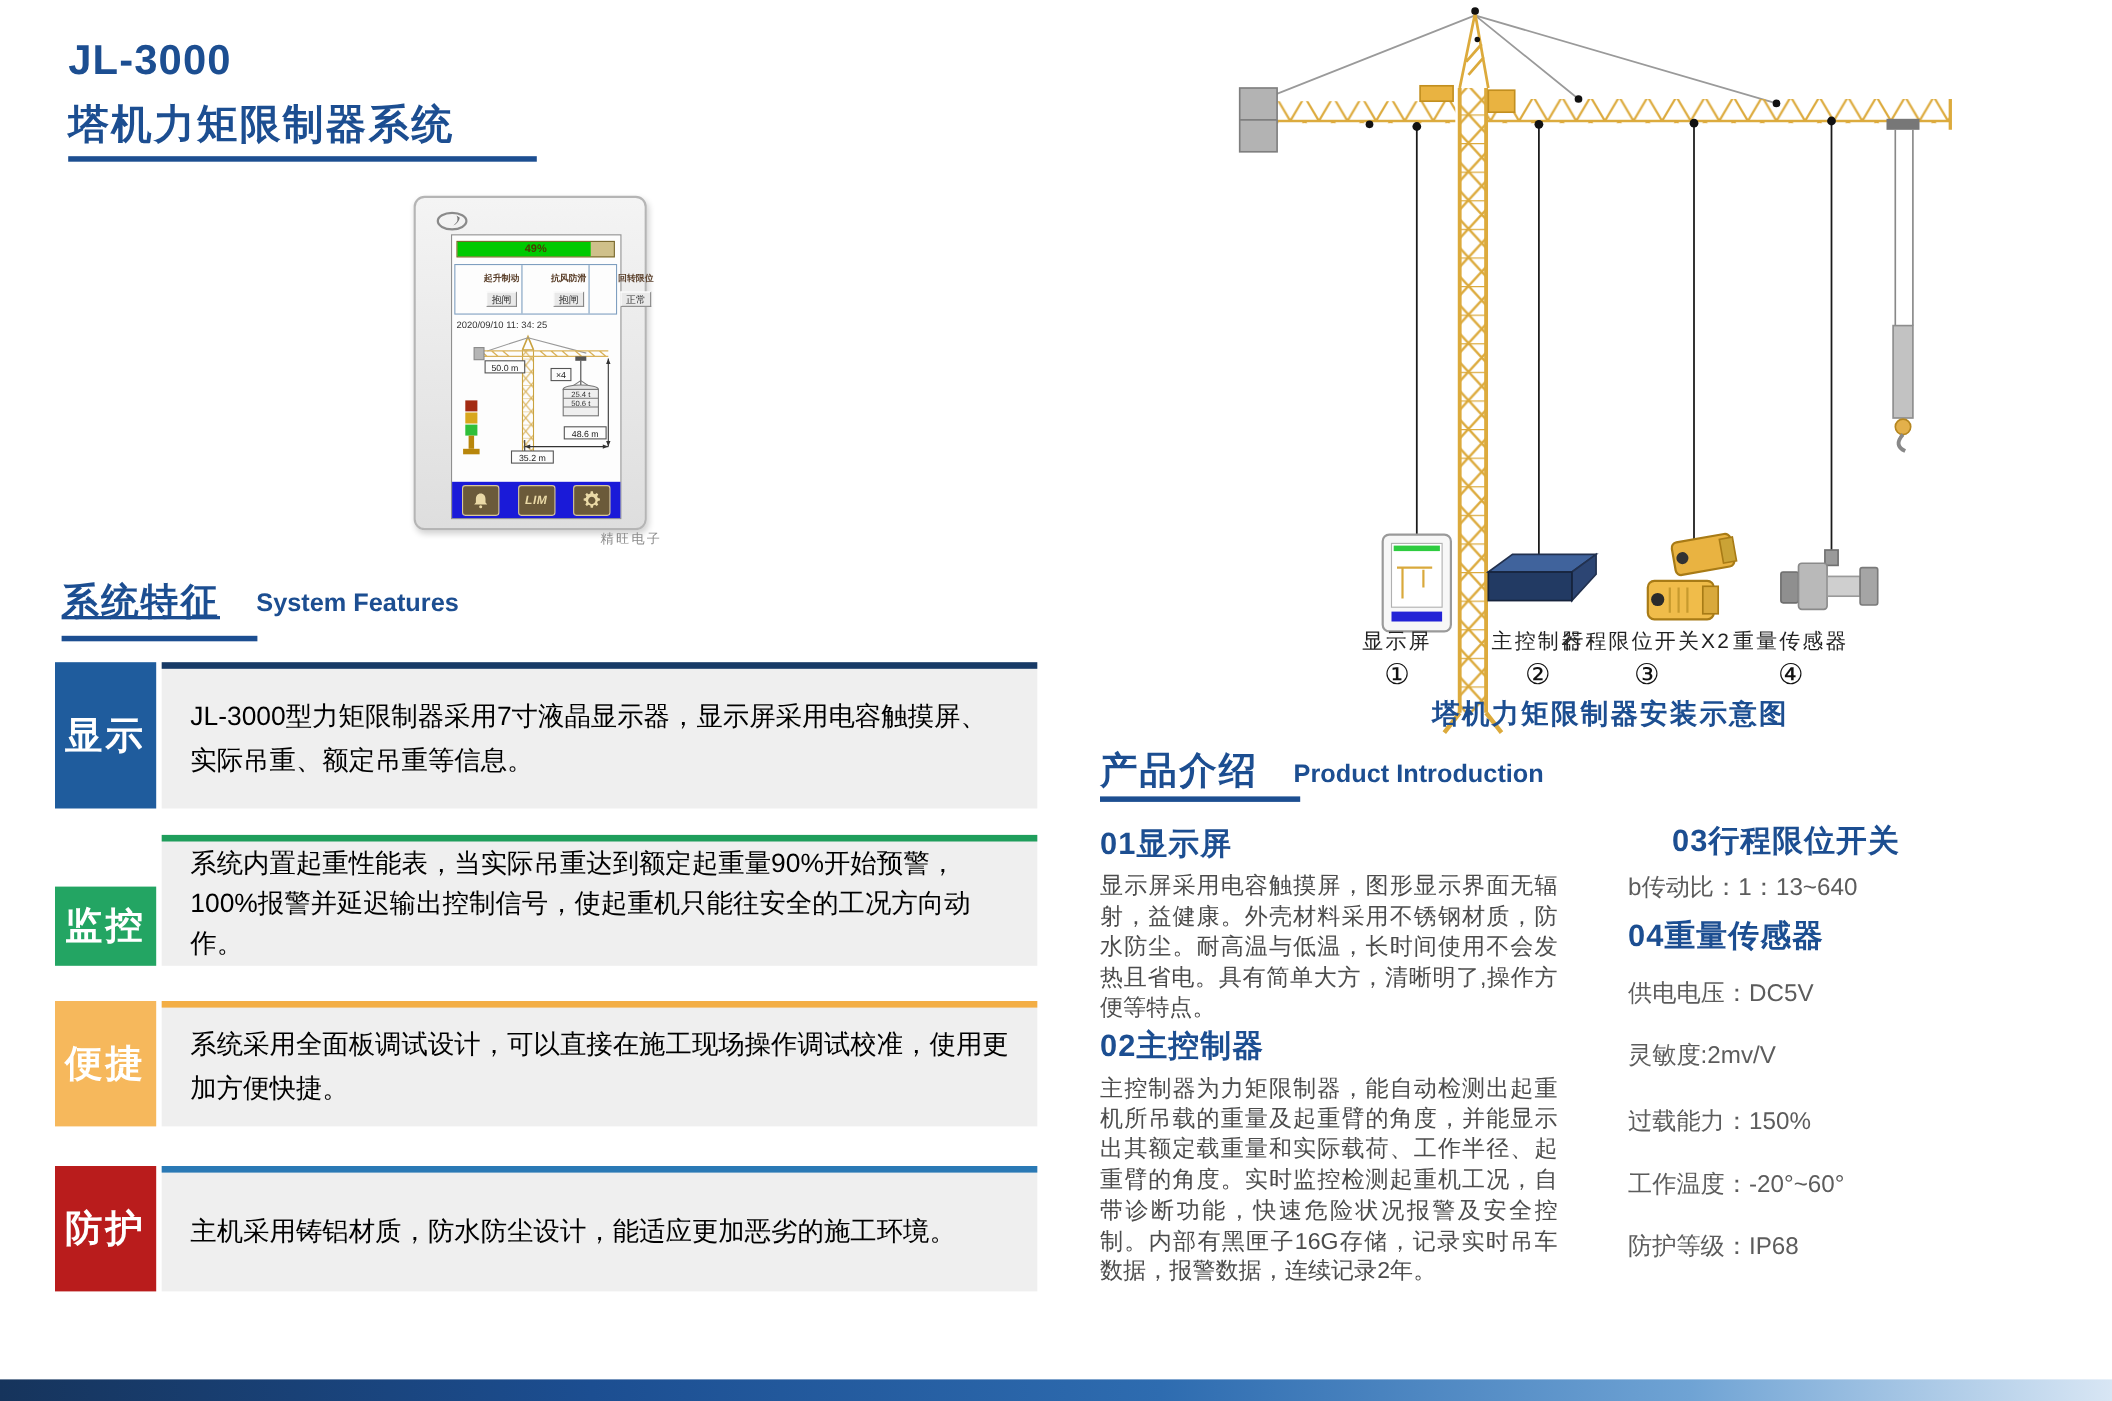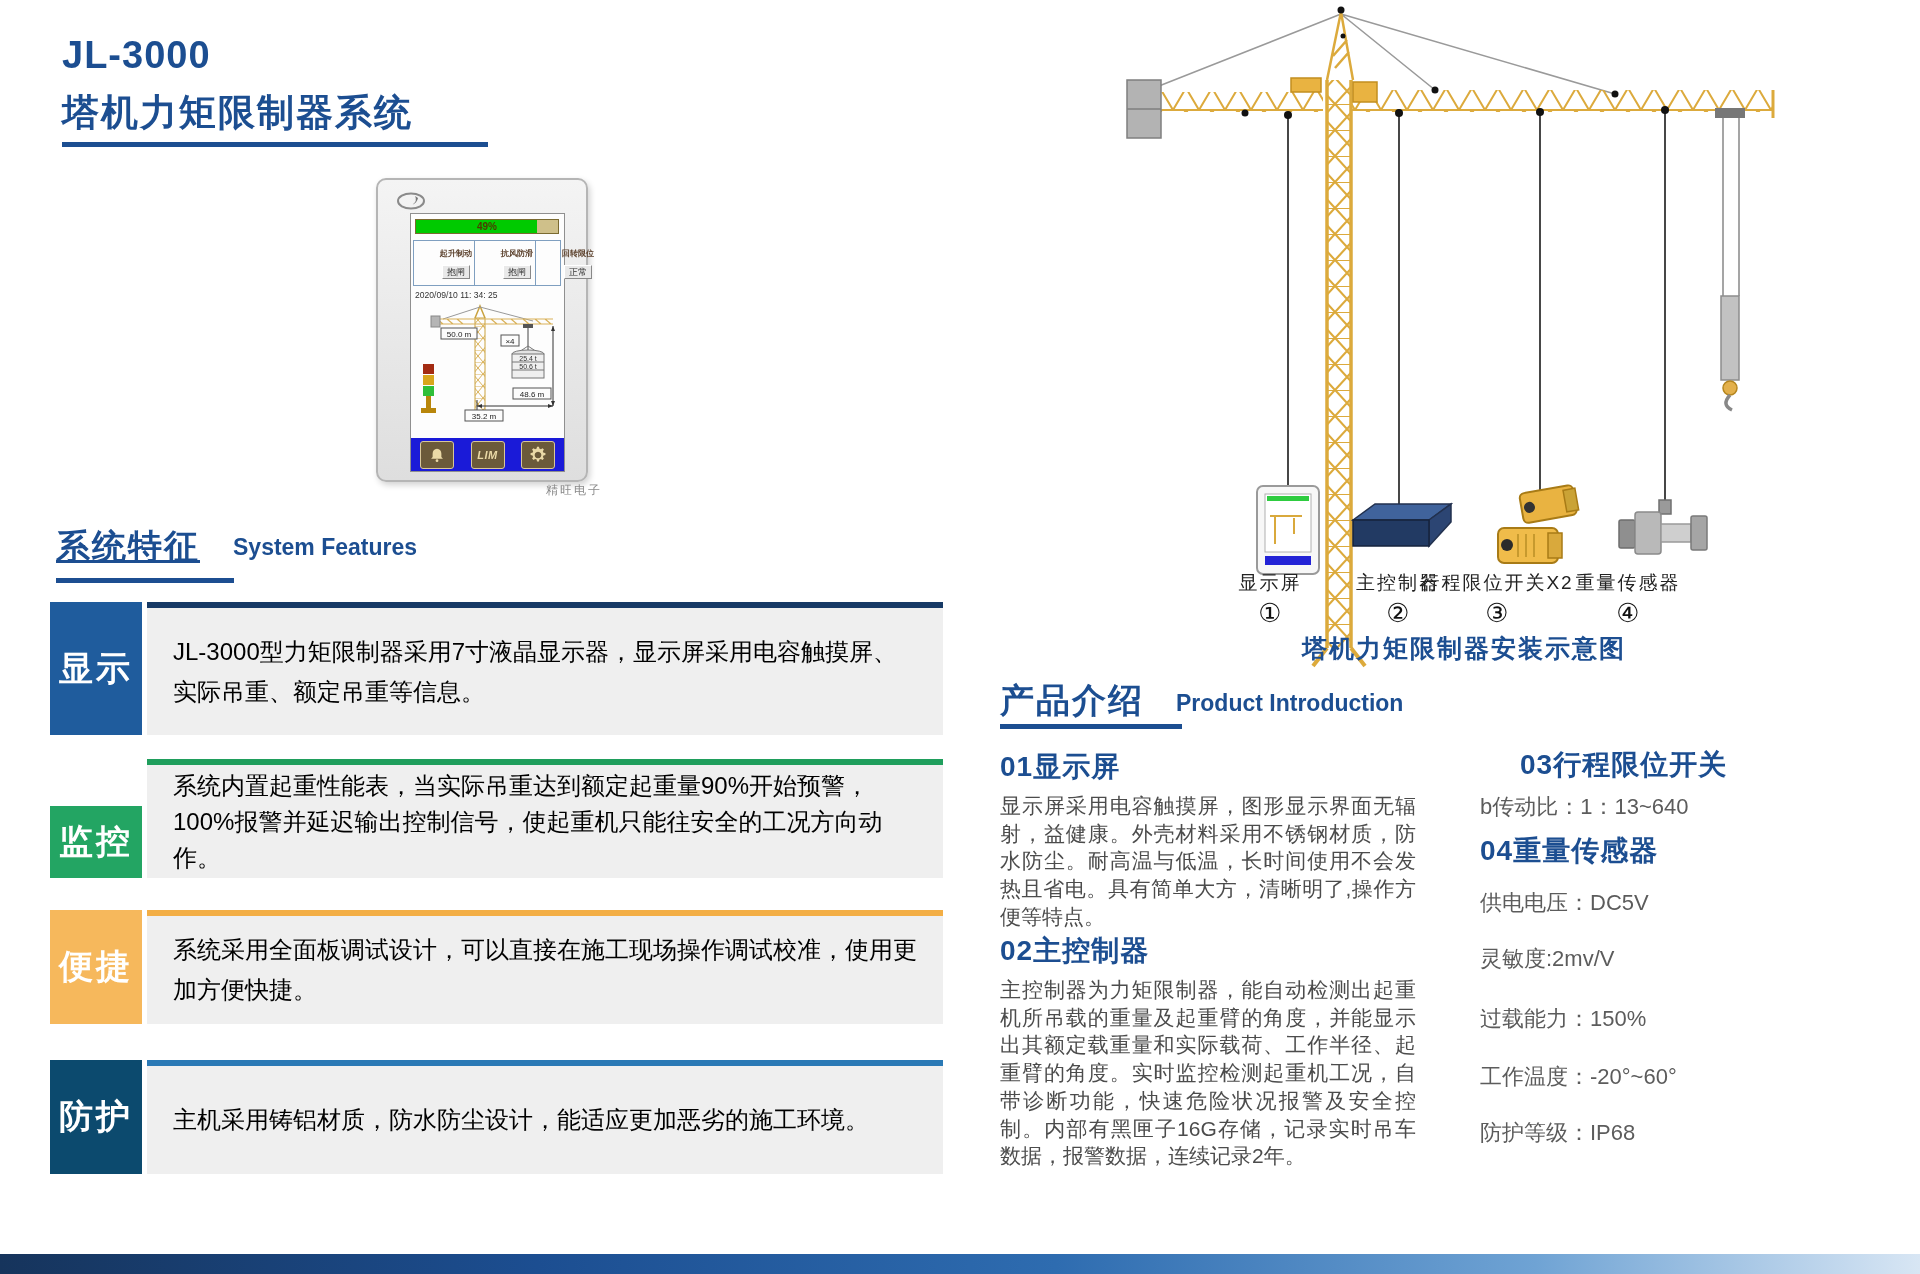--- a/index.html
+++ b/index.html
@@ -42,21 +42,21 @@
   
   .feat{left:50px;width:893px;display:flex;}
   .feat .tag{width:92px;color:#fff;font-size:34px;font-weight:bold;letter-spacing:3px;
              display:flex;align-items:center;justify-content:center;flex:none;}
   .feat .body{flex:1;margin-left:5px;background:#efefef;border-top:6px solid #173a66;
               padding:14px 26px;box-sizing:border-box;font-size:24px;line-height:1.65;color:#000;
               display:flex;align-items:center;}
   .tag-blue{background:#1f5c9d;}  .bd-blue{border-top-color:#173a66!important;}
   .tag-green{background:#23a563;margin-top:47px;} .bd-green{border-top-color:#1f9e5c!important;}
   .tag-yellow{background:#f6b85c;}.bd-yellow{border-top-color:#f3ae45!important;}
-  .tag-steel{background:#0c4a6e;} .bd-steel{border-top-color:#2a79b5!important;}
+  .tag-steel{background:#b91c1c;} .bd-steel{border-top-color:#2a79b5!important;}
 
   
   .comp-label{font-size:19px;color:#222;letter-spacing:2px;white-space:nowrap;transform:translateX(-50%);}
   .comp-num{font-size:26px;color:#111;transform:translateX(-50%);}
   .diagram-caption{font-size:25px;font-weight:800;color:#1c4e91;letter-spacing:2px;}
 
   
   .intro-title{font-size:28px;font-weight:800;color:#1c4e91;letter-spacing:1px;}
   .intro-body{width:416px;font-size:21px;line-height:1.32;color:#4c4c4c;text-align:justify;}
   .spec{font-size:22px;color:#5c5c5c;}

